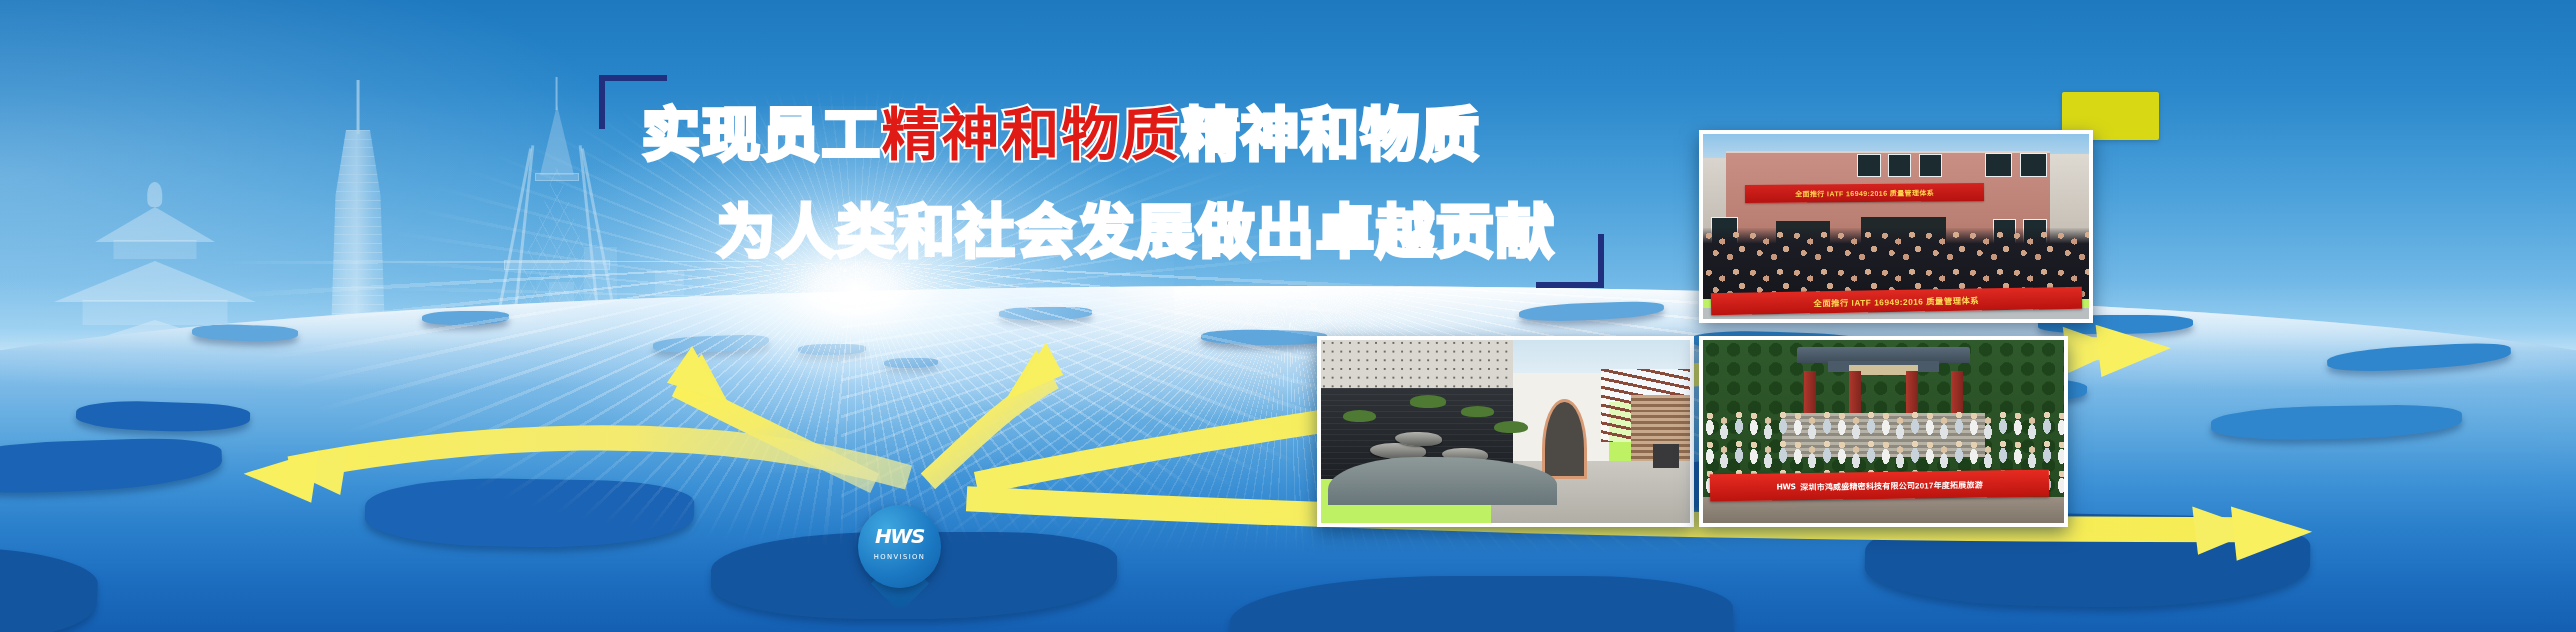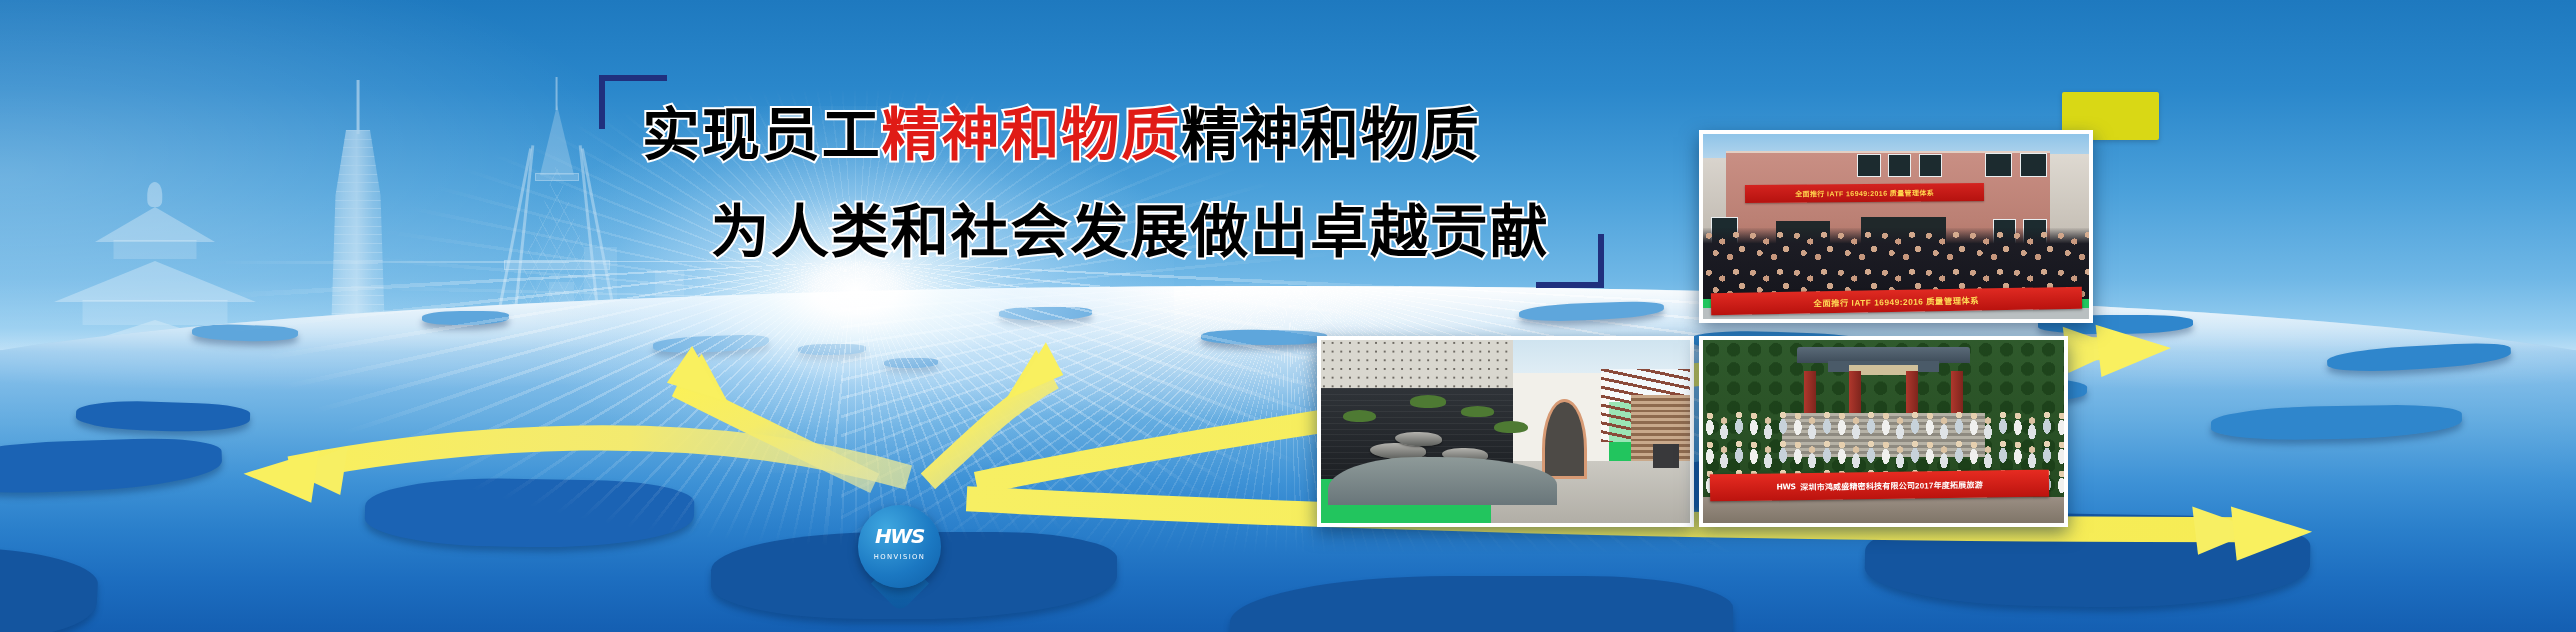--- a/index.html
+++ b/index.html
@@ -198,21 +198,21 @@
 
   
   .arrows { position:absolute; inset:0; pointer-events:none; }
 
   
   .photo {
     position:absolute;
     border:4.8px solid #ffffff;
     box-shadow:0 6.8px 17.4px rgba(3,38,75,.55);
     overflow:hidden;
-    background:#22c55e;
+    background:#bef264;
   }
   .photo .inner { position:absolute; inset:0; }
 
   #photo-team-iatf { left:1699px; top:130px; width:394px; height:193px; }
   #photo-courtyard { left:1317px; top:336px; width:377px; height:191px; }
   #photo-team-trip { left:1699px; top:336px; width:369px; height:191px; }
 
   
   .f-sky { position:absolute; left:0; top:0; right:0; height:16%;
       background:linear-gradient(to bottom,#8fc4e8,#bcd9ee); }
@@ -358,22 +358,22 @@
   .bracket.br { right:0;  bottom:0; width:68px; height:54px;
                 border-bottom:6.8px solid #20307e; border-right:6.8px solid #20307e; }
 
   .line {
     position:absolute; white-space:nowrap;
     font-family:"DejaVu Sans", sans-serif;
     font-weight:bold; font-size:58px; line-height:1;
     letter-spacing:1.9px;
   }
   .line1 { left:43px; top:31px; }
-  .line2 { left:112px; top:128px; }
-  .seg { color:#000000; -webkit-text-stroke:3.9px #ffffff; paint-order:stroke fill; }
+  .line2 { left:118px; top:128px; }
+  .seg { color:#ffffff; -webkit-text-stroke:3.9px #ffffff; paint-order:stroke fill; }
   .seg.red { color:#e01b16; }
 </style>
 </head>
 <body>
 
 <div class="banner">
 
   <div class="sky"></div>
   <div class="sky-left-wash"></div>
 

